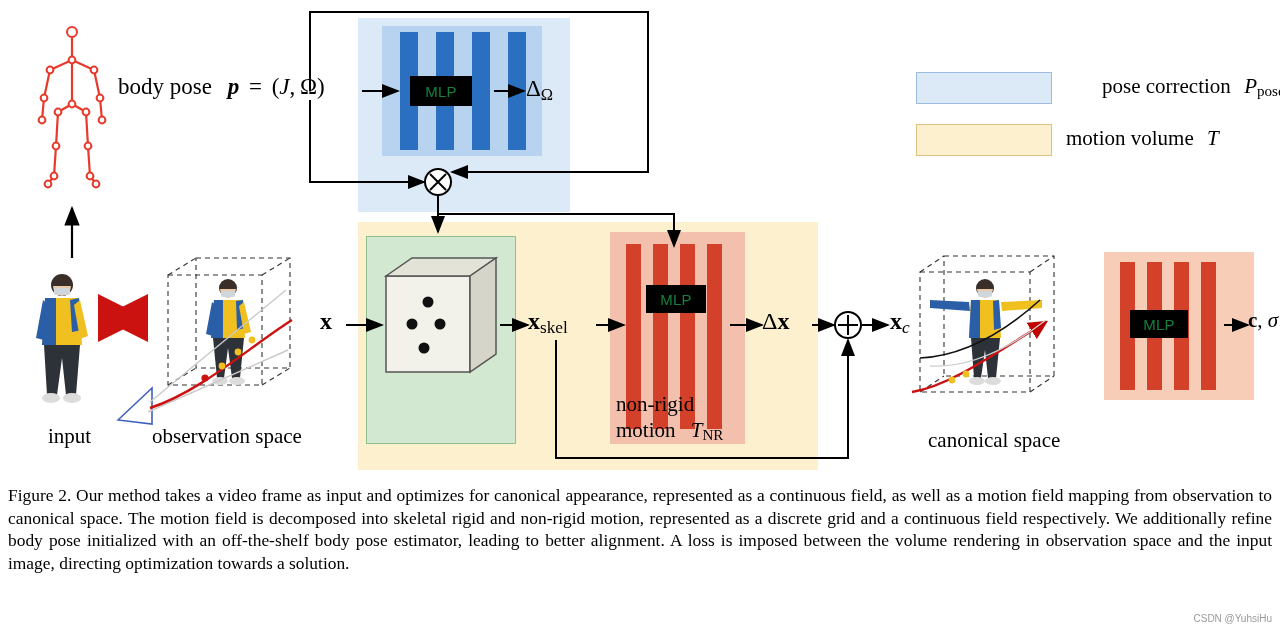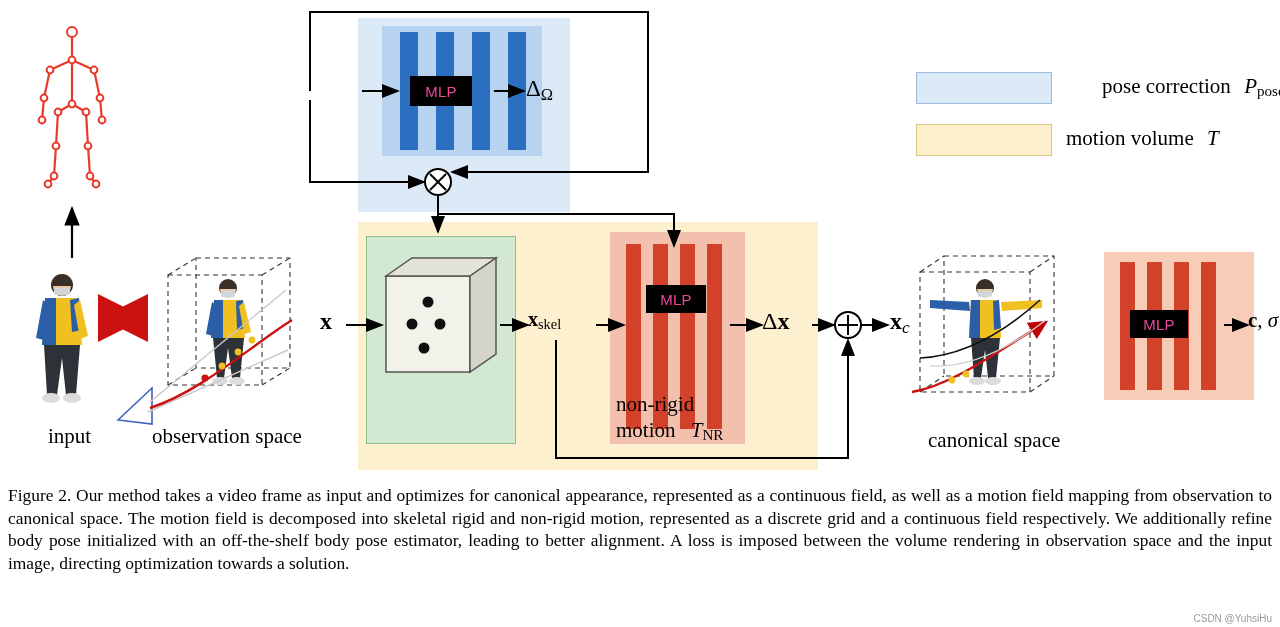--- a/index.html
+++ b/index.html
@@ -44,21 +44,21 @@
   }
   .nr-panel {
     background: #f3c0ad;
   }
   .canon-panel {
     background: #f7cdb8;
   }
   .mlp-box {
     position: absolute;
     background: #000;
-    color: #ec4899;
+    color: #15803d;
     font-family: "Liberation Sans", sans-serif;
     font-size: 15px;
     display: flex;
     align-items: center;
     justify-content: center;
     letter-spacing: 0.3px;
   }
   .bar {
     position: absolute;
   }
@@ -351,28 +351,34 @@
       <line x1="446" y1="174" x2="430" y2="190" stroke="#000" stroke-width="2"></line>
     </g>
 
     <g>
       <circle cx="848" cy="325" r="13" fill="#fff" stroke="#000" stroke-width="2"></circle>
       <line x1="848" y1="315" x2="848" y2="335" stroke="#000" stroke-width="2"></line>
       <line x1="838" y1="325" x2="858" y2="325" stroke="#000" stroke-width="2"></line>
     </g>
   </svg>
 
+  <div class="label" style="left:118px; top:74px; font-size:23px;">
+    <span>body pose</span>
+    <span class="math" style="font-weight:bold; margin-left:10px;">p</span>
+    <span style="margin-left:4px;">=</span>
+    <span style="margin-left:4px;">(</span><span class="math">J</span><span>, Ω)</span>
+  </div>
 
   <div class="label" style="left:526px; top:76px; font-size:23px;">
     Δ<span class="sub">Ω</span>
   </div>
 
   <div class="label" style="left:320px; top:308px; font-size:24px; font-weight:bold;">x</div>
 
-  <div class="label" style="left:528px; top:308px; font-size:20px;">
+  <div class="label" style="left:528px; top:308px; font-size:24px;">
     <span class="bold-up">x</span><span class="sub">skel</span>
   </div>
 
   <div class="label" style="left:762px; top:308px; font-size:24px;">
     Δ<span class="bold-up">x</span>
   </div>
 
   <div class="label" style="left:890px; top:308px; font-size:24px;">
     <span class="bold-up">x</span><span class="subi">c</span>
   </div>

